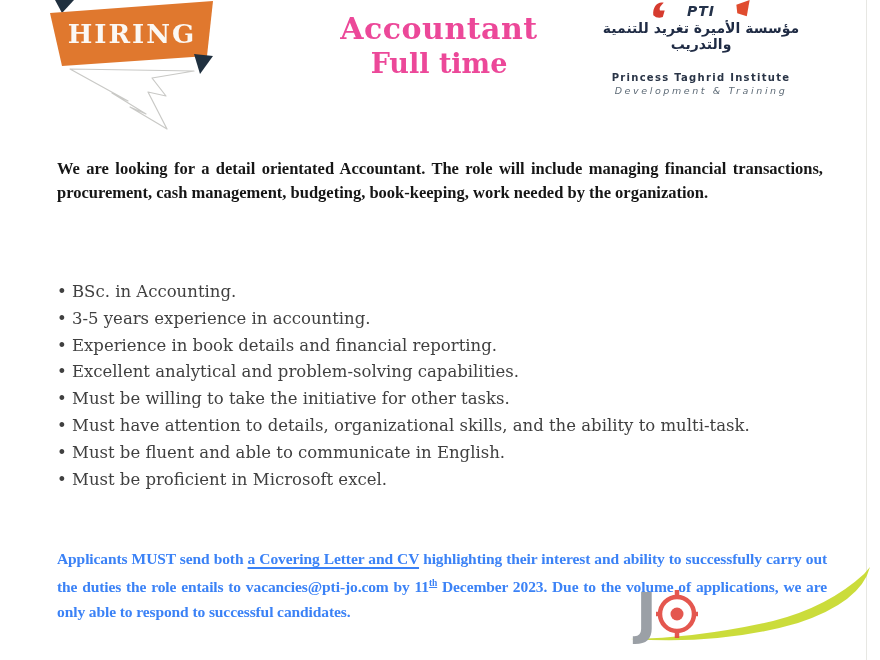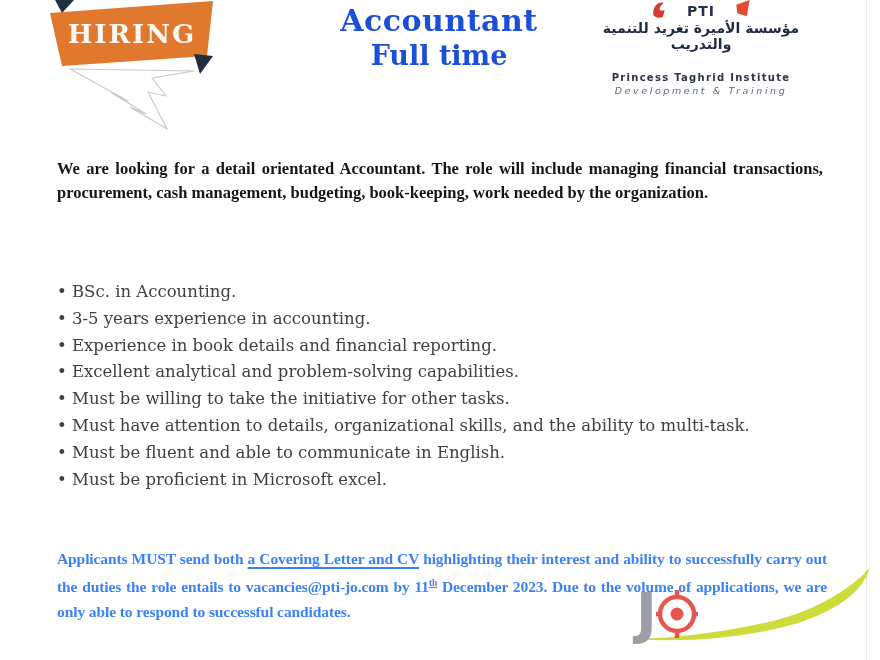--- a/index.html
+++ b/index.html
@@ -9,30 +9,30 @@
     background:#ffffff; overflow:hidden;
     font-family:"DejaVu Serif", serif;
   }
   .right-edge {
     position:absolute; left:866px; top:0; width:1px; height:660px;
     background:#e7e7e3;
   }
   
   .badge-svg { position:absolute; left:48px; top:0; }
   .job-title {
-    position:absolute; left:293px; top:4px; width:292px; text-align:center;
-    color:#1d4ed8; font-weight:bold;
+    position:absolute; left:293px; top:12px; width:292px; text-align:center;
+    color:#ec4899; font-weight:bold;
   }
   .job-title .role { font-size:30px; line-height:33px; letter-spacing:0.5px; }
   .job-title .etype { font-size:27px; line-height:30px; margin-top:4px; }
   .logo {
     position:absolute; left:593px; top:0; width:216px; text-align:center;
     font-family:"DejaVu Sans", sans-serif;
   }
-  .logo-mark { display:flex; justify-content:center; align-items:flex-end; gap:20px; height:19px; }
+  .logo-mark { display:flex; justify-content:center; align-items:flex-end; gap:20px; height:19px;font-style:italic; }
   .logo-mark .pti { font-size:14px; font-weight:bold; color:#24324A; letter-spacing:1px; line-height:16px; }
   .logo-arabic { font-size:14px; font-weight:bold; color:#1F2B44; margin-top:1px; direction:rtl; }
   .logo-en { font-size:10px; font-weight:bold; color:#2A3547; letter-spacing:1.3px; margin-top:20px; white-space:nowrap; }
   .logo-tagline { font-size:9.5px; color:#5E6B77; letter-spacing:2.6px; margin-top:2px; white-space:nowrap;font-style:italic; }
   
   .intro {
     position:absolute; left:57px; top:157px; width:766px;
     font-family:"Liberation Serif", serif; font-weight:bold;
     font-size:16.5px; line-height:23.5px; text-align:justify; color:#161616;
   }

